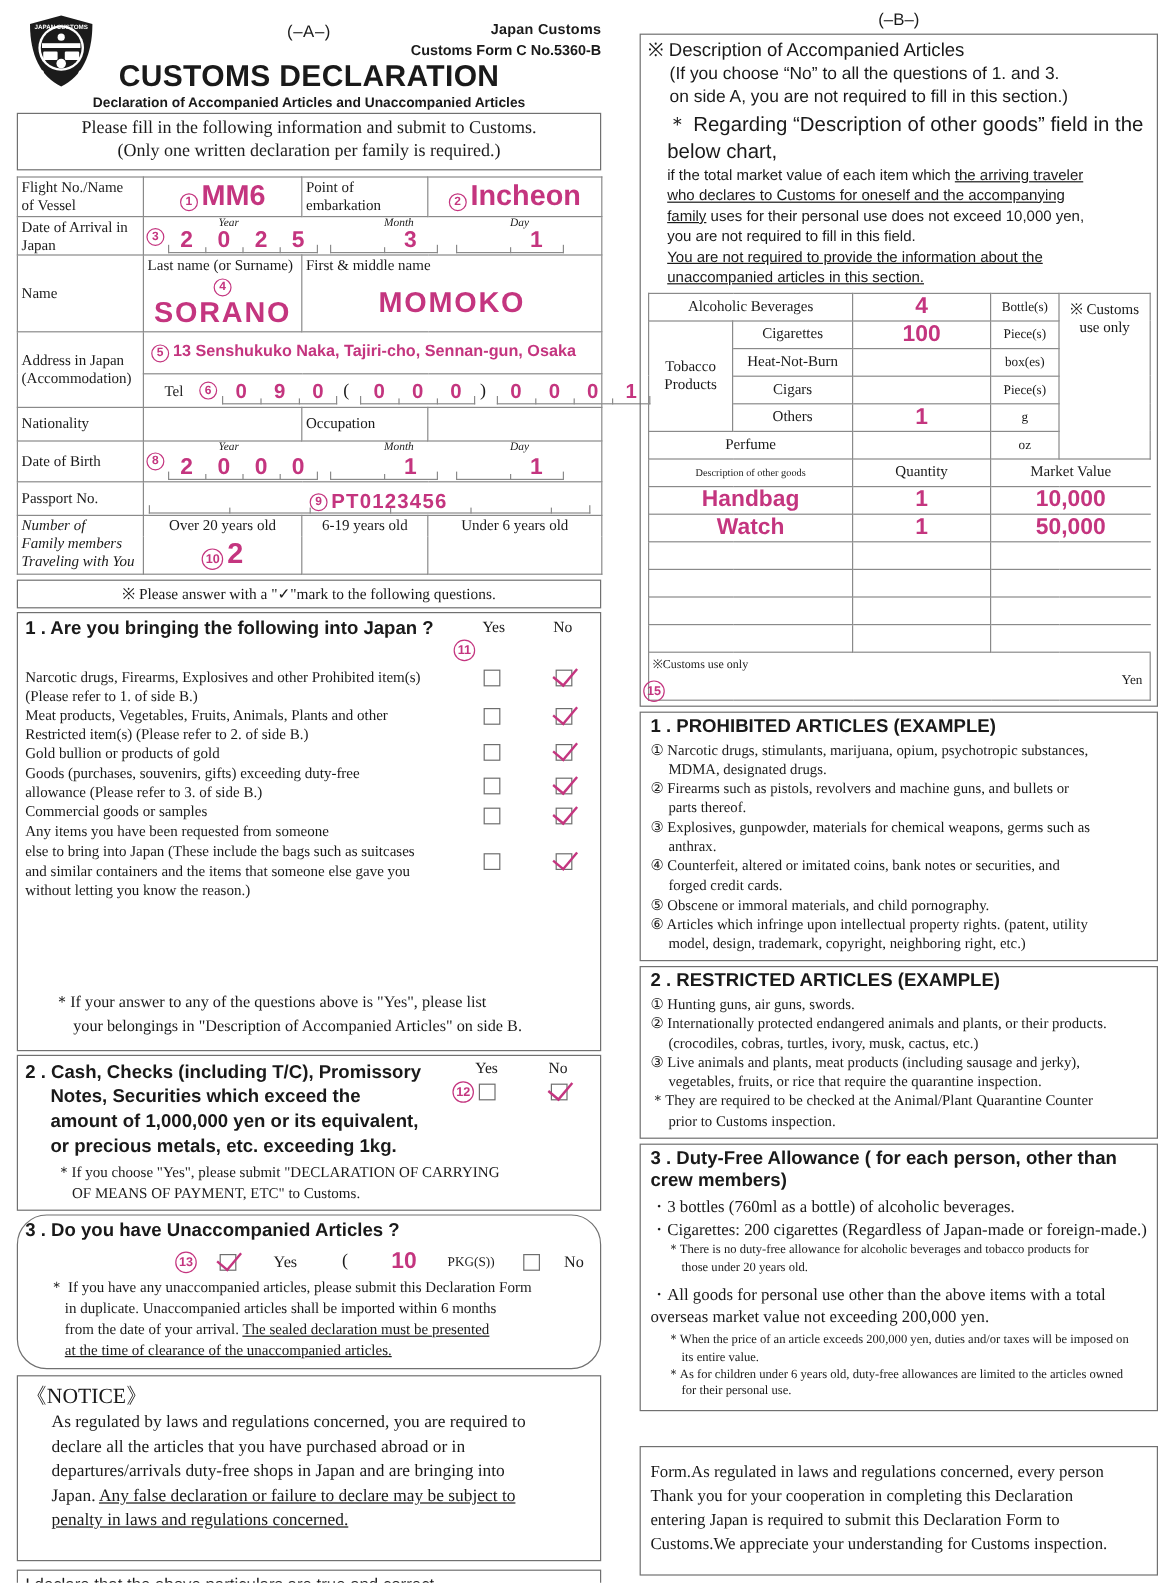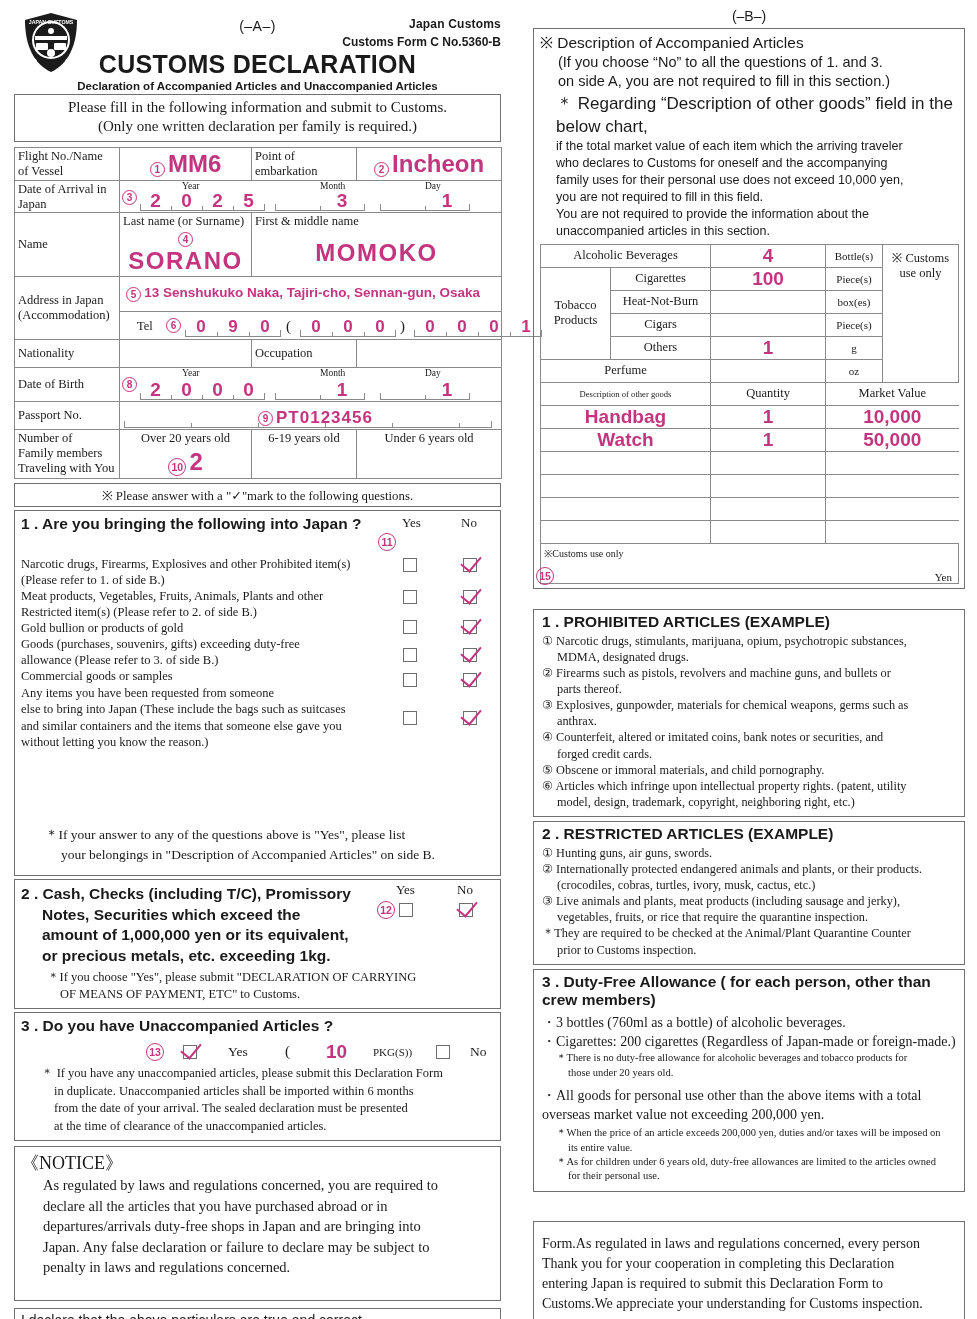--- a/index.html
+++ b/index.html
@@ -46,21 +46,21 @@
   }
 
   
   .bx { border: 1px solid #707070; }
   .fillbox { text-align: center; padding: 3px 0 5px; }
   .fillbox div { font-size: 15px; line-height: 1.28; }
 
   table.frm { border-collapse: collapse; width: 100%; table-layout: fixed; }
   table.frm td { border: 1px solid #8a8a8a; vertical-align: middle; font-size: 12.5px; padding: 1px 3px; }
   .lbl { font-size: 12.5px; line-height: 1.18; }
-  .lbl-sm { font-size: 9.5px; line-height: 1.22; }
+  .lbl-sm { font-size: 9.5px; line-height: 1.22; font-style: italic; }
   .ctr { text-align: center; }
 
   .hw   { font-family: "Liberation Sans", sans-serif; font-weight: bold; color: #c4357f; }
   .hw-l { font-size: 24px; }
 
   .cnum {
     display: inline-block; width: 15px; height: 15px; line-height: 13.5px;
     border: 1px solid #c4357f; border-radius: 50%; color: #c4357f;
     font-family: "Liberation Sans", sans-serif; font-size: 10px; font-weight: bold;
     text-align: center; vertical-align: middle;
@@ -86,21 +86,21 @@
   }
   .chk.on::after {
     content: ""; position: absolute; left: 1px; top: -7px;
     width: 10px; height: 17px; border: solid #c4357f;
     border-width: 0 2.6px 2.6px 0; transform: rotate(40deg);
   }
   .yesno-hd { font-size: 13px; }
 
   ul.numlist { list-style: none; }
   ul.numlist li { font-size: 12.3px; line-height: 1.31; padding-left: 15px; text-indent: -15px; }
-  .u { }
+  .u { text-decoration: underline; }
 
   .sect-title { font-family: "Liberation Sans", sans-serif; font-weight: bold; font-size: 15.5px; }
 
   
   table.art { border-collapse: collapse; width: 100%; table-layout: fixed; }
   table.art td { border: 1px solid #8a8a8a; font-size: 12.5px; text-align: center; height: 23px; padding: 0 2px; }
   table.art td.v { font-family: "Liberation Sans", sans-serif; font-weight: bold; color: #c4357f; font-size: 19px; }
   table.art td.unit { font-size: 11px; }
   table.art td.tiny { font-size: 8.6px; }
   .cuo { font-size: 10px; }
@@ -402,21 +402,21 @@
         <div style="padding-left:21px">Notes, Securities which exceed the</div>
         <div style="padding-left:21px">amount of 1,000,000 yen or its equivalent,</div>
         <div style="padding-left:21px">or precious metals, etc. exceeding 1kg.</div>
       </div>
       <div style="font-size:12.5px;line-height:1.35;padding-left:26px;margin-top:2px">
         <div>＊If you choose "Yes", please submit "DECLARATION OF CARRYING</div>
         <div style="padding-left:13px">OF  MEANS  OF  PAYMENT,  ETC" to Customs.</div>
       </div>
     </div>
 
-    <div class="bx" style="margin-top:3px;padding:4px 6px 5px 6px;position:relative;">
+    <div class="bx" style="margin-top:3px;padding:4px 6px 5px 6px;position:relative;border-radius:25px;">
       <div class="qhead">3 . Do you have Unaccompanied Articles ?</div>
       <div style="position:relative;height:26px;margin-top:4px">
         <span class="cnum wide" style="position:absolute;left:125px;top:4px">13</span>
         <span class="chk on" style="position:absolute;left:162px;top:6px"></span>
         <span class="lbl" style="position:absolute;left:207px;top:5px;font-size:13.5px">Yes</span>
         <span class="lbl" style="position:absolute;left:264px;top:4px;font-size:15px">(</span>
         <span class="hw" style="position:absolute;left:305px;top:2px;font-size:19px">10</span>
         <span class="lbl" style="position:absolute;left:352px;top:7px;font-size:11px">PKG(S))</span>
         <span class="chk" style="position:absolute;left:415px;top:6px"></span>
         <span class="lbl" style="position:absolute;left:449px;top:5px;font-size:13.5px">No</span>
@@ -549,28 +549,28 @@
           <td colspan="2" class="v" style="border-right:none"></td>
         </tr>
         <tr>
           <td colspan="2" class="v"></td>
           <td class="v"></td>
           <td colspan="2" class="v" style="border-right:none"></td>
         </tr>
         <tr style="height:40px">
           <td colspan="5" style="position:relative;text-align:center;height:40px;vertical-align:top">
             <span class="cuo" style="position:absolute;left:3px;top:2px">※Customs use only</span>
-            <span class="cuo" style="position:absolute;right:6px;bottom:0;font-size:11px">Yen</span>
+            <span class="cuo" style="position:absolute;right:6px;bottom:10px;font-size:11px">Yen</span>
           </td>
         </tr>
       </tbody>
         </table>
     </div>
 
-    <div class="bx" style="margin-top:20px;padding:3px 8px 6px 8px;">
+    <div class="bx" style="margin-top:4px;padding:3px 8px 6px 8px;">
       <div>
         <span class="sect-title">1 . PROHIBITED ARTICLES</span><span class="sect-title small"> (EXAMPLE)</span>
       </div>
       <ul class="numlist" style="margin-top:2px">
         <li style="white-space:pre-line">① Narcotic drugs, stimulants, marijuana, opium, psychotropic substances,
     MDMA, designated drugs.</li>
         <li style="white-space:pre-line">② Firearms such as pistols, revolvers and machine guns, and bullets or
     parts thereof.</li>
         <li style="white-space:pre-line">③ Explosives, gunpowder, materials for chemical weapons, germs such as
     anthrax.</li>

